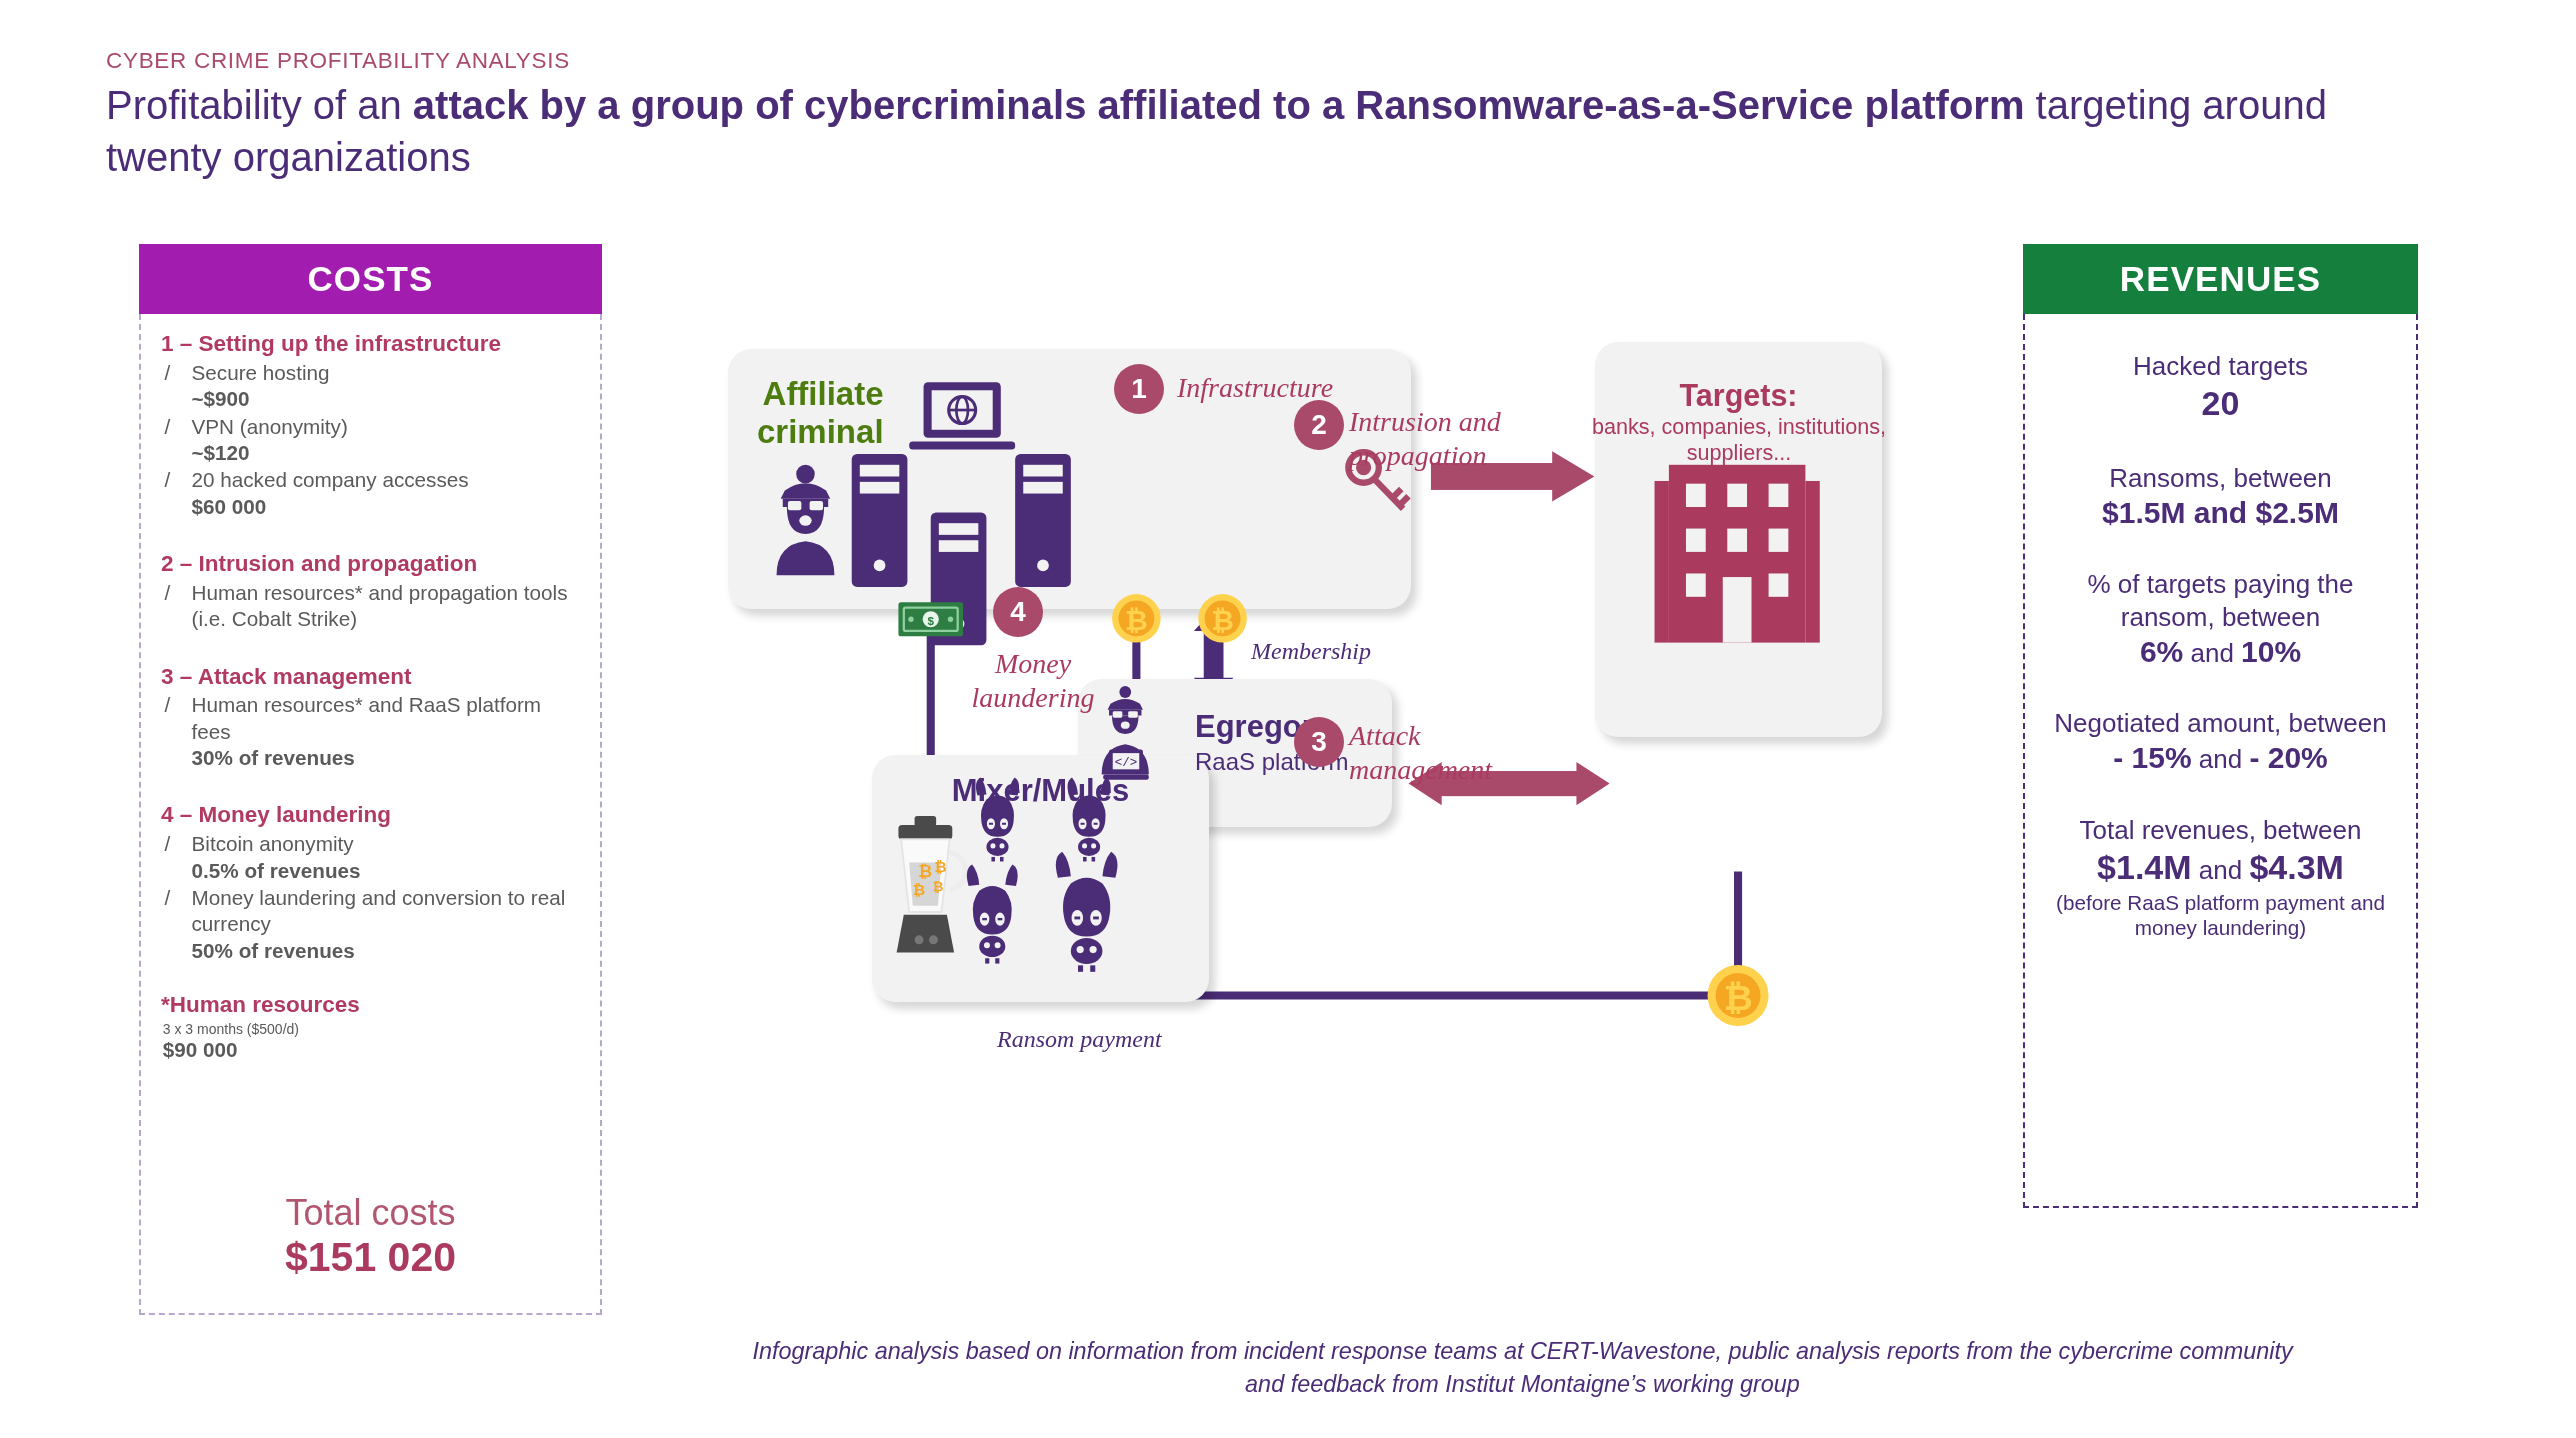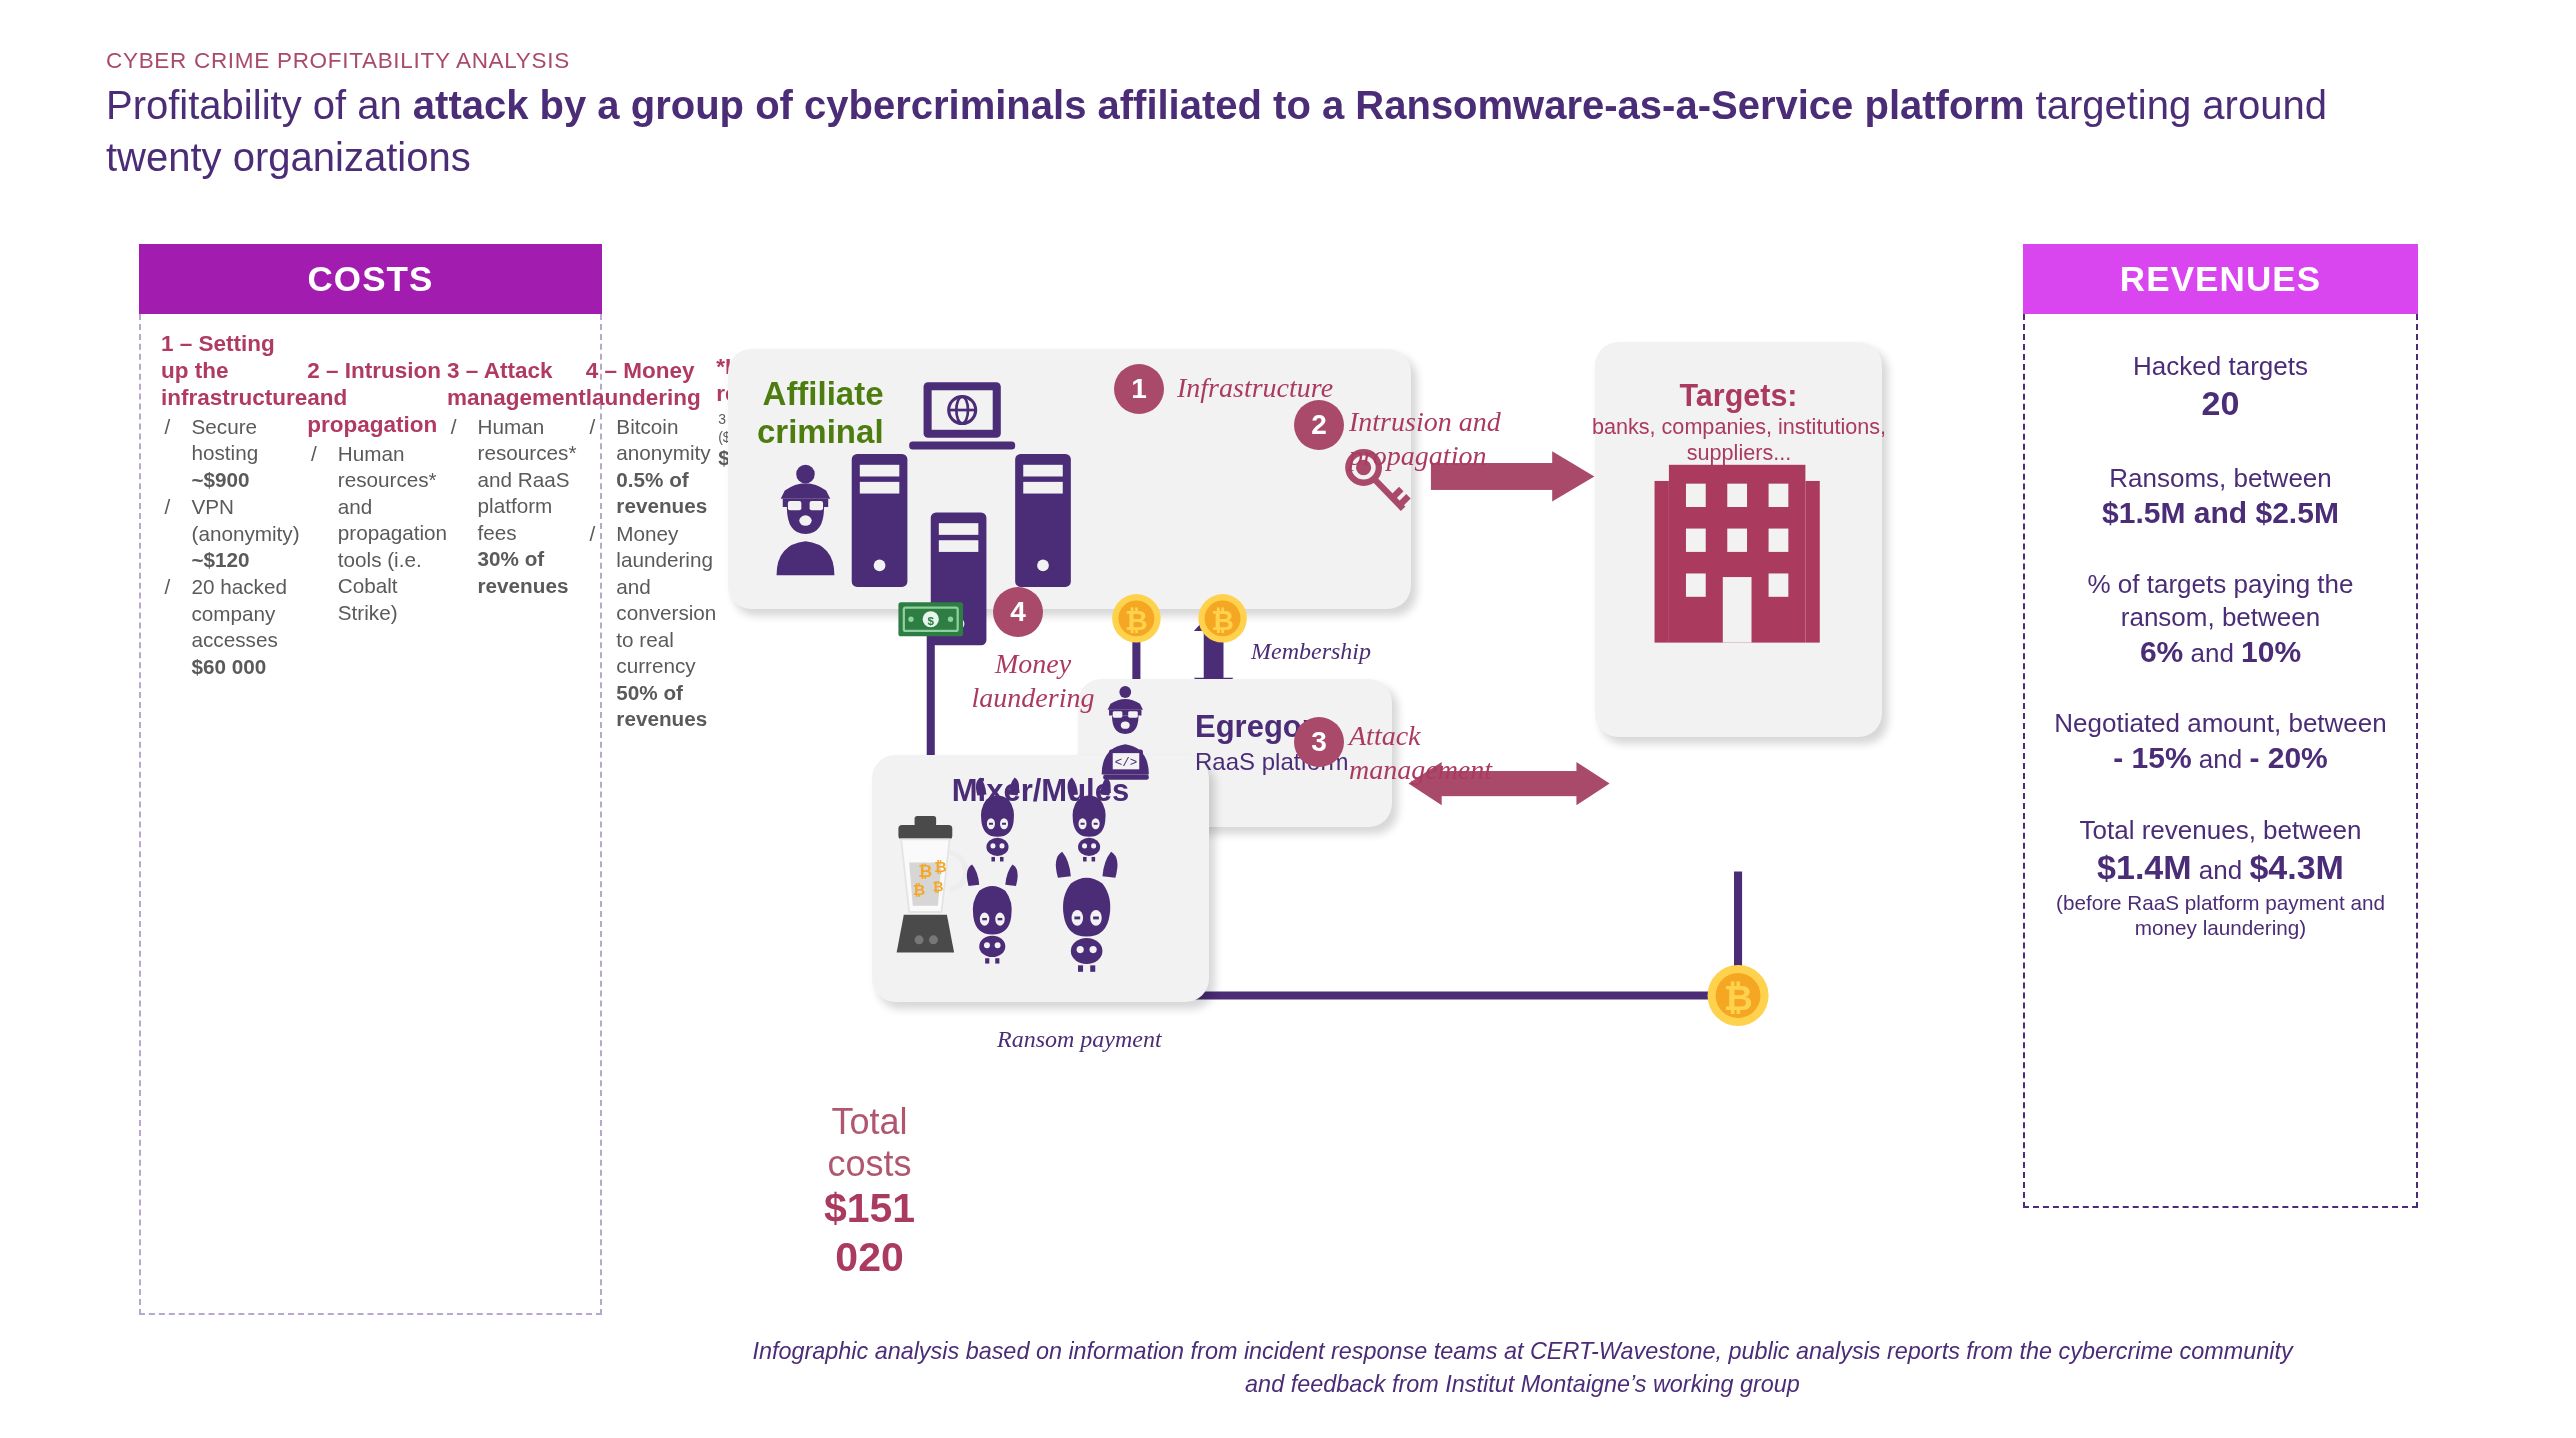--- a/index.html
+++ b/index.html
@@ -28,21 +28,21 @@
   .costs-panel { position: absolute; left: 139px; top: 244px; width: 463px; }
   .panel-header {
     height: 70px; display: flex; align-items: center; justify-content: center;
     color: #ffffff; font-weight: 700; font-size: 35px; letter-spacing: 1.1px;
   }
   .costs-header { background: #a21caf; }
   .costs-body {
     border: 2.7px dashed #b8a8cd; border-top: none;
     padding: 16px 20px 7.2px 20px;
     min-height: 1001px;
-    display: flex; flex-direction: row;
+    display: flex; flex-direction: column;
   }
   .cost-section { margin-bottom: 1.8px; }
   .cost-title {
     color: #b03a61; font-weight: 700; font-size: 22.5px;
     margin-top: 27px; margin-bottom: 2.7px; line-height: 1.2;
   }
   .cost-section:first-child .cost-title { margin-top: 0; }
   .cost-item { display: flex; margin-bottom: 0.9px; }
   .slash {
     width: 30.5px; flex: 0 0 30.5px; color: #5a5a5a; font-size: 20.7px;
@@ -54,21 +54,21 @@
   .hr-note .cost-title { margin-top: 0; }
   .hr-line { color: #5a5a5a; font-size: 14px; line-height: 1.30; padding-left: 1.8px; }
   .hr-amount { color: #5a5a5a; font-size: 20.7px; font-weight: 700; padding-left: 1.8px; }
 
   .total-costs { margin-top: auto; padding-bottom: 23.4px; text-align: center; }
   .total-costs-label { color: #b0566f; font-size: 36px; line-height: 1.15; }
   .total-costs-value { color: #ab3a5f; font-size: 41px; font-weight: 700; line-height: 1.2; }
 
   
   .rev-panel { position: absolute; left: 2023px; top: 244px; width: 395px; }
-  .rev-header { background: #d946ef; }
+  .rev-header { background: #15803d; }
   .rev-body {
     border: 2.7px dashed #4b2c77; border-top: none;
     padding: 36px 14.4px 30.5px 14.4px;
     min-height: 894px;
     text-align: center;
     display: flex; flex-direction: column; justify-content: flex-start;
   }
   .rev-block { margin-bottom: 36px; }
   .rev-block:last-child { margin-bottom: 0; }
   .rev-lbl { color: #4b2c77; font-size: 26px; line-height: 1.24; }

